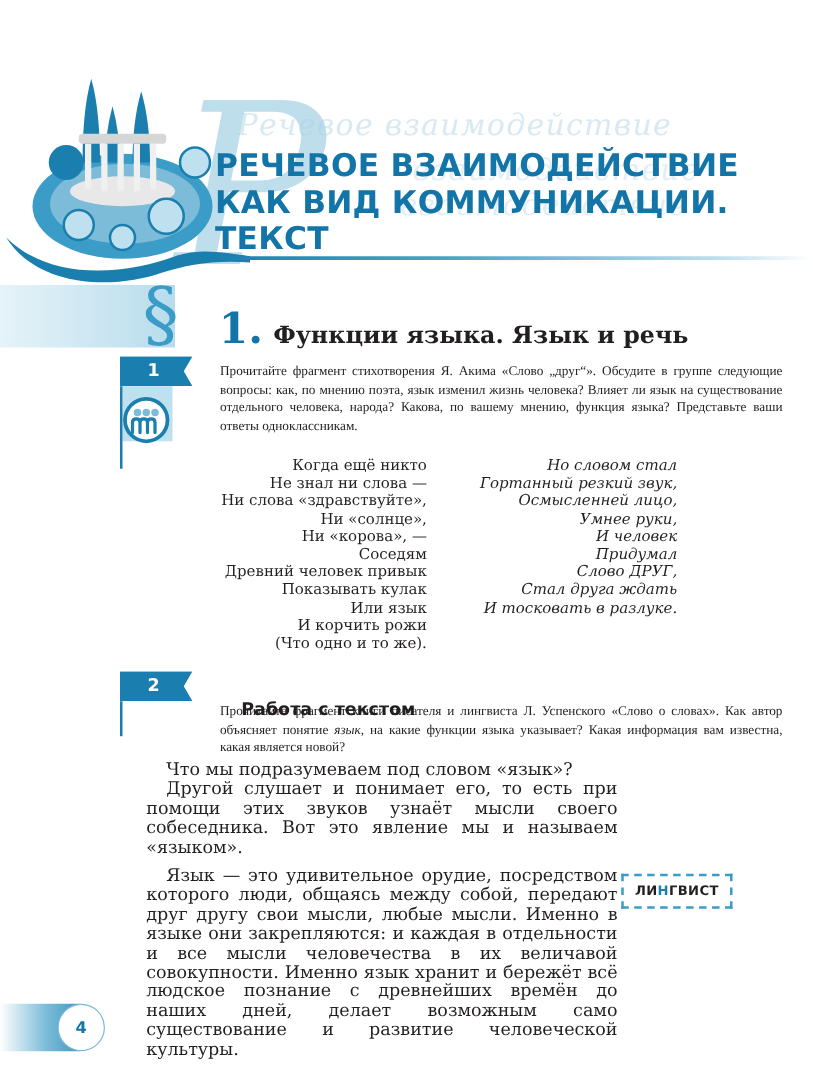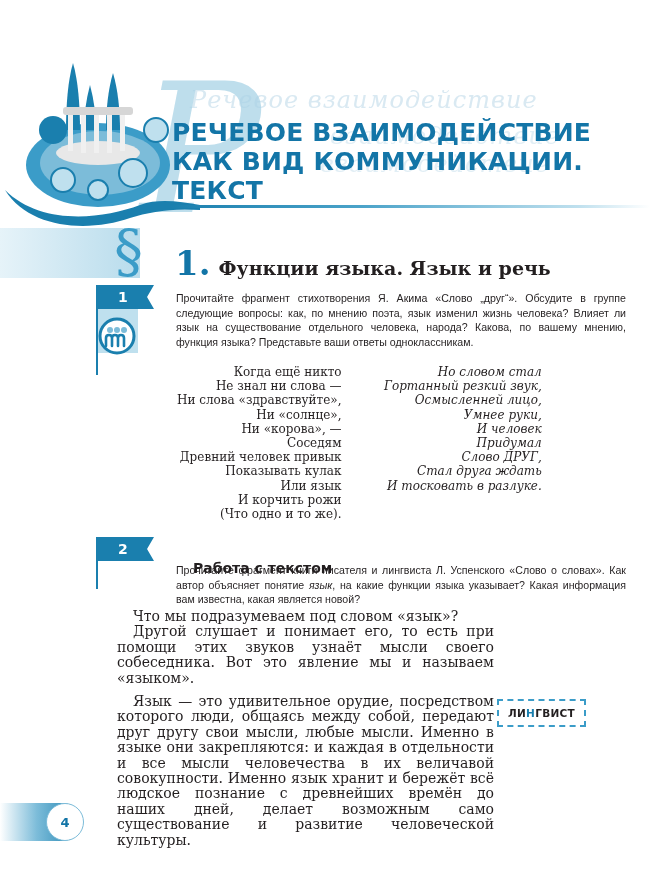--- a/index.html
+++ b/index.html
@@ -60,21 +60,21 @@
     .flag1 { top: 285px; }
     .flag1 .flag-pole { height: 66px; }
     .flag2 { top: 537px; }
     .flag2 .flag-pole { height: 28px; }
     .flag1-fill { position: absolute; left: 98px; top: 309px; width: 40px; height: 44px; background: #bfe0ee; }
     .group-icon { position: absolute; left: 97px; top: 316px; width: 40px; height: 40px; }
 
     
     .task-text {
       position: absolute; left: 176px; width: 450px;
-      font-family: Liberation Sans, sans-serif; font-size: 10.6px; line-height: 14.6px;
+      font-family: Liberation Serif, serif; font-size: 10.6px; line-height: 14.6px;
       color: #231f20; text-align: justify;
     }
     .task1-text { top: 291px; }
     .poem { position: absolute; top: 365px; font-family: "DejaVu Serif", serif; font-size: 12px; line-height: 14.2px; color: #231f20; text-align: right; }
     .poem div { white-space: nowrap; }
     .poem.col1 { left: 177px; }
     .poem.col2 { left: 384px; font-style: italic; }
 
     
     .task2-heading {

